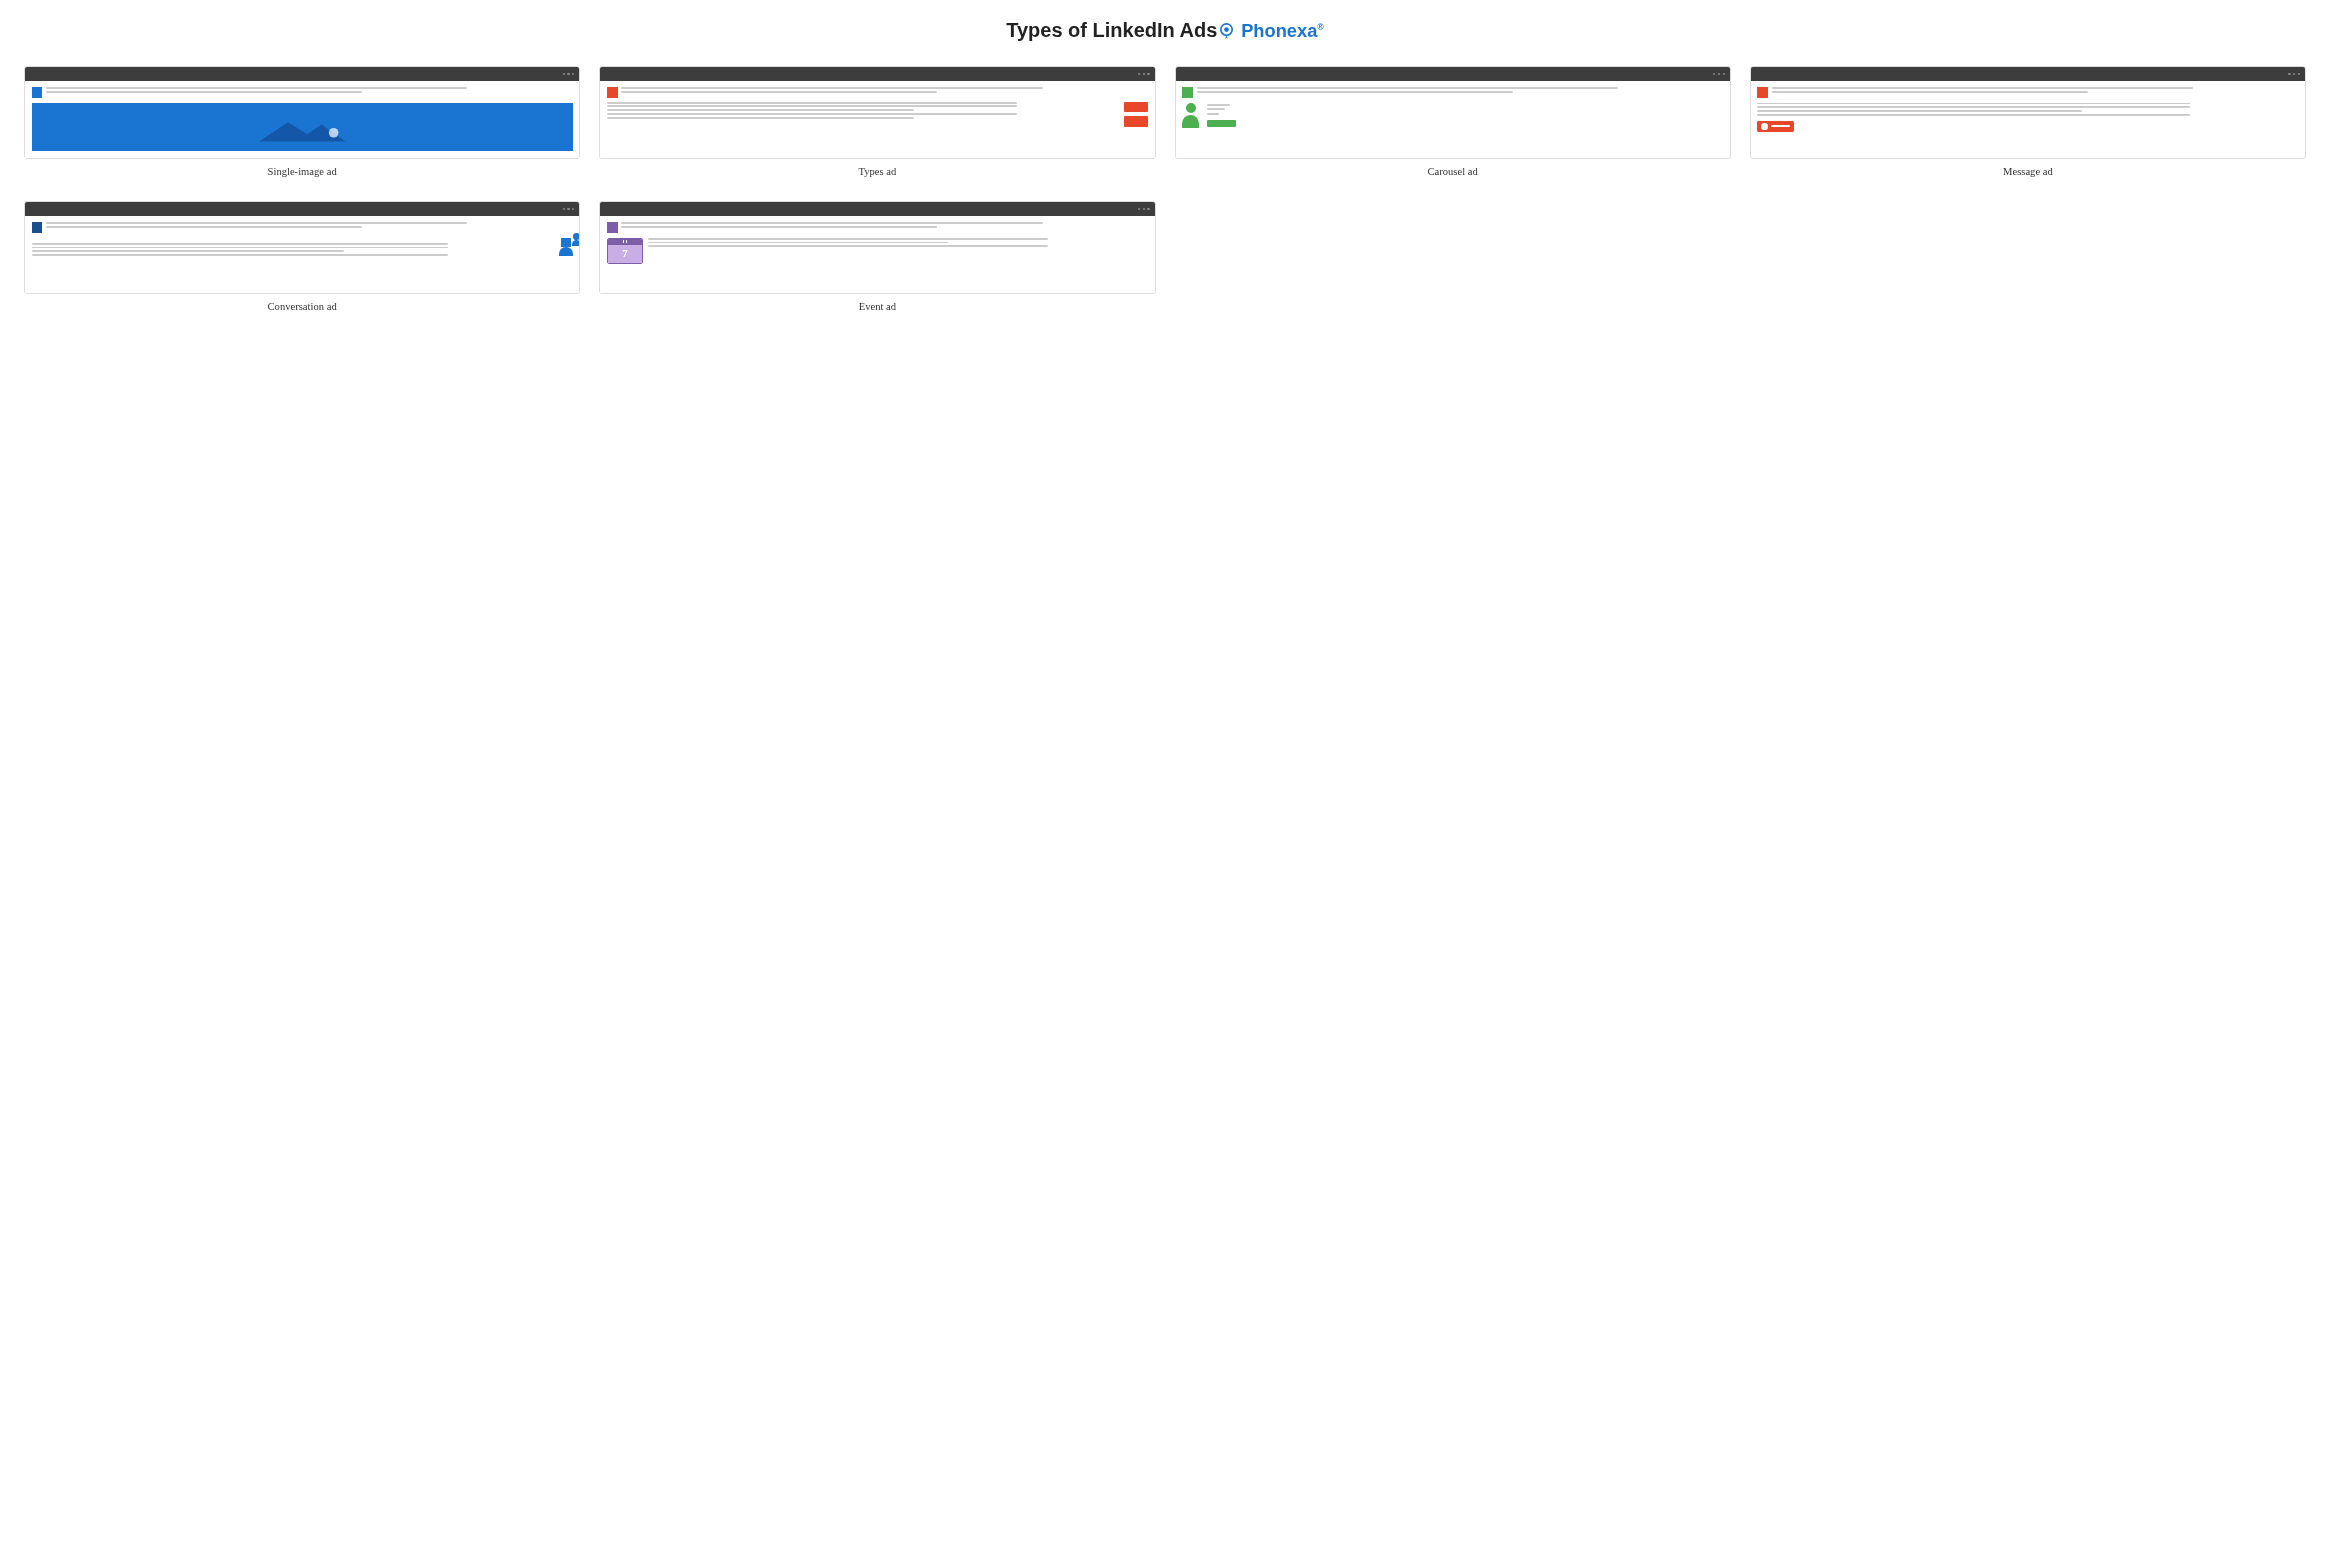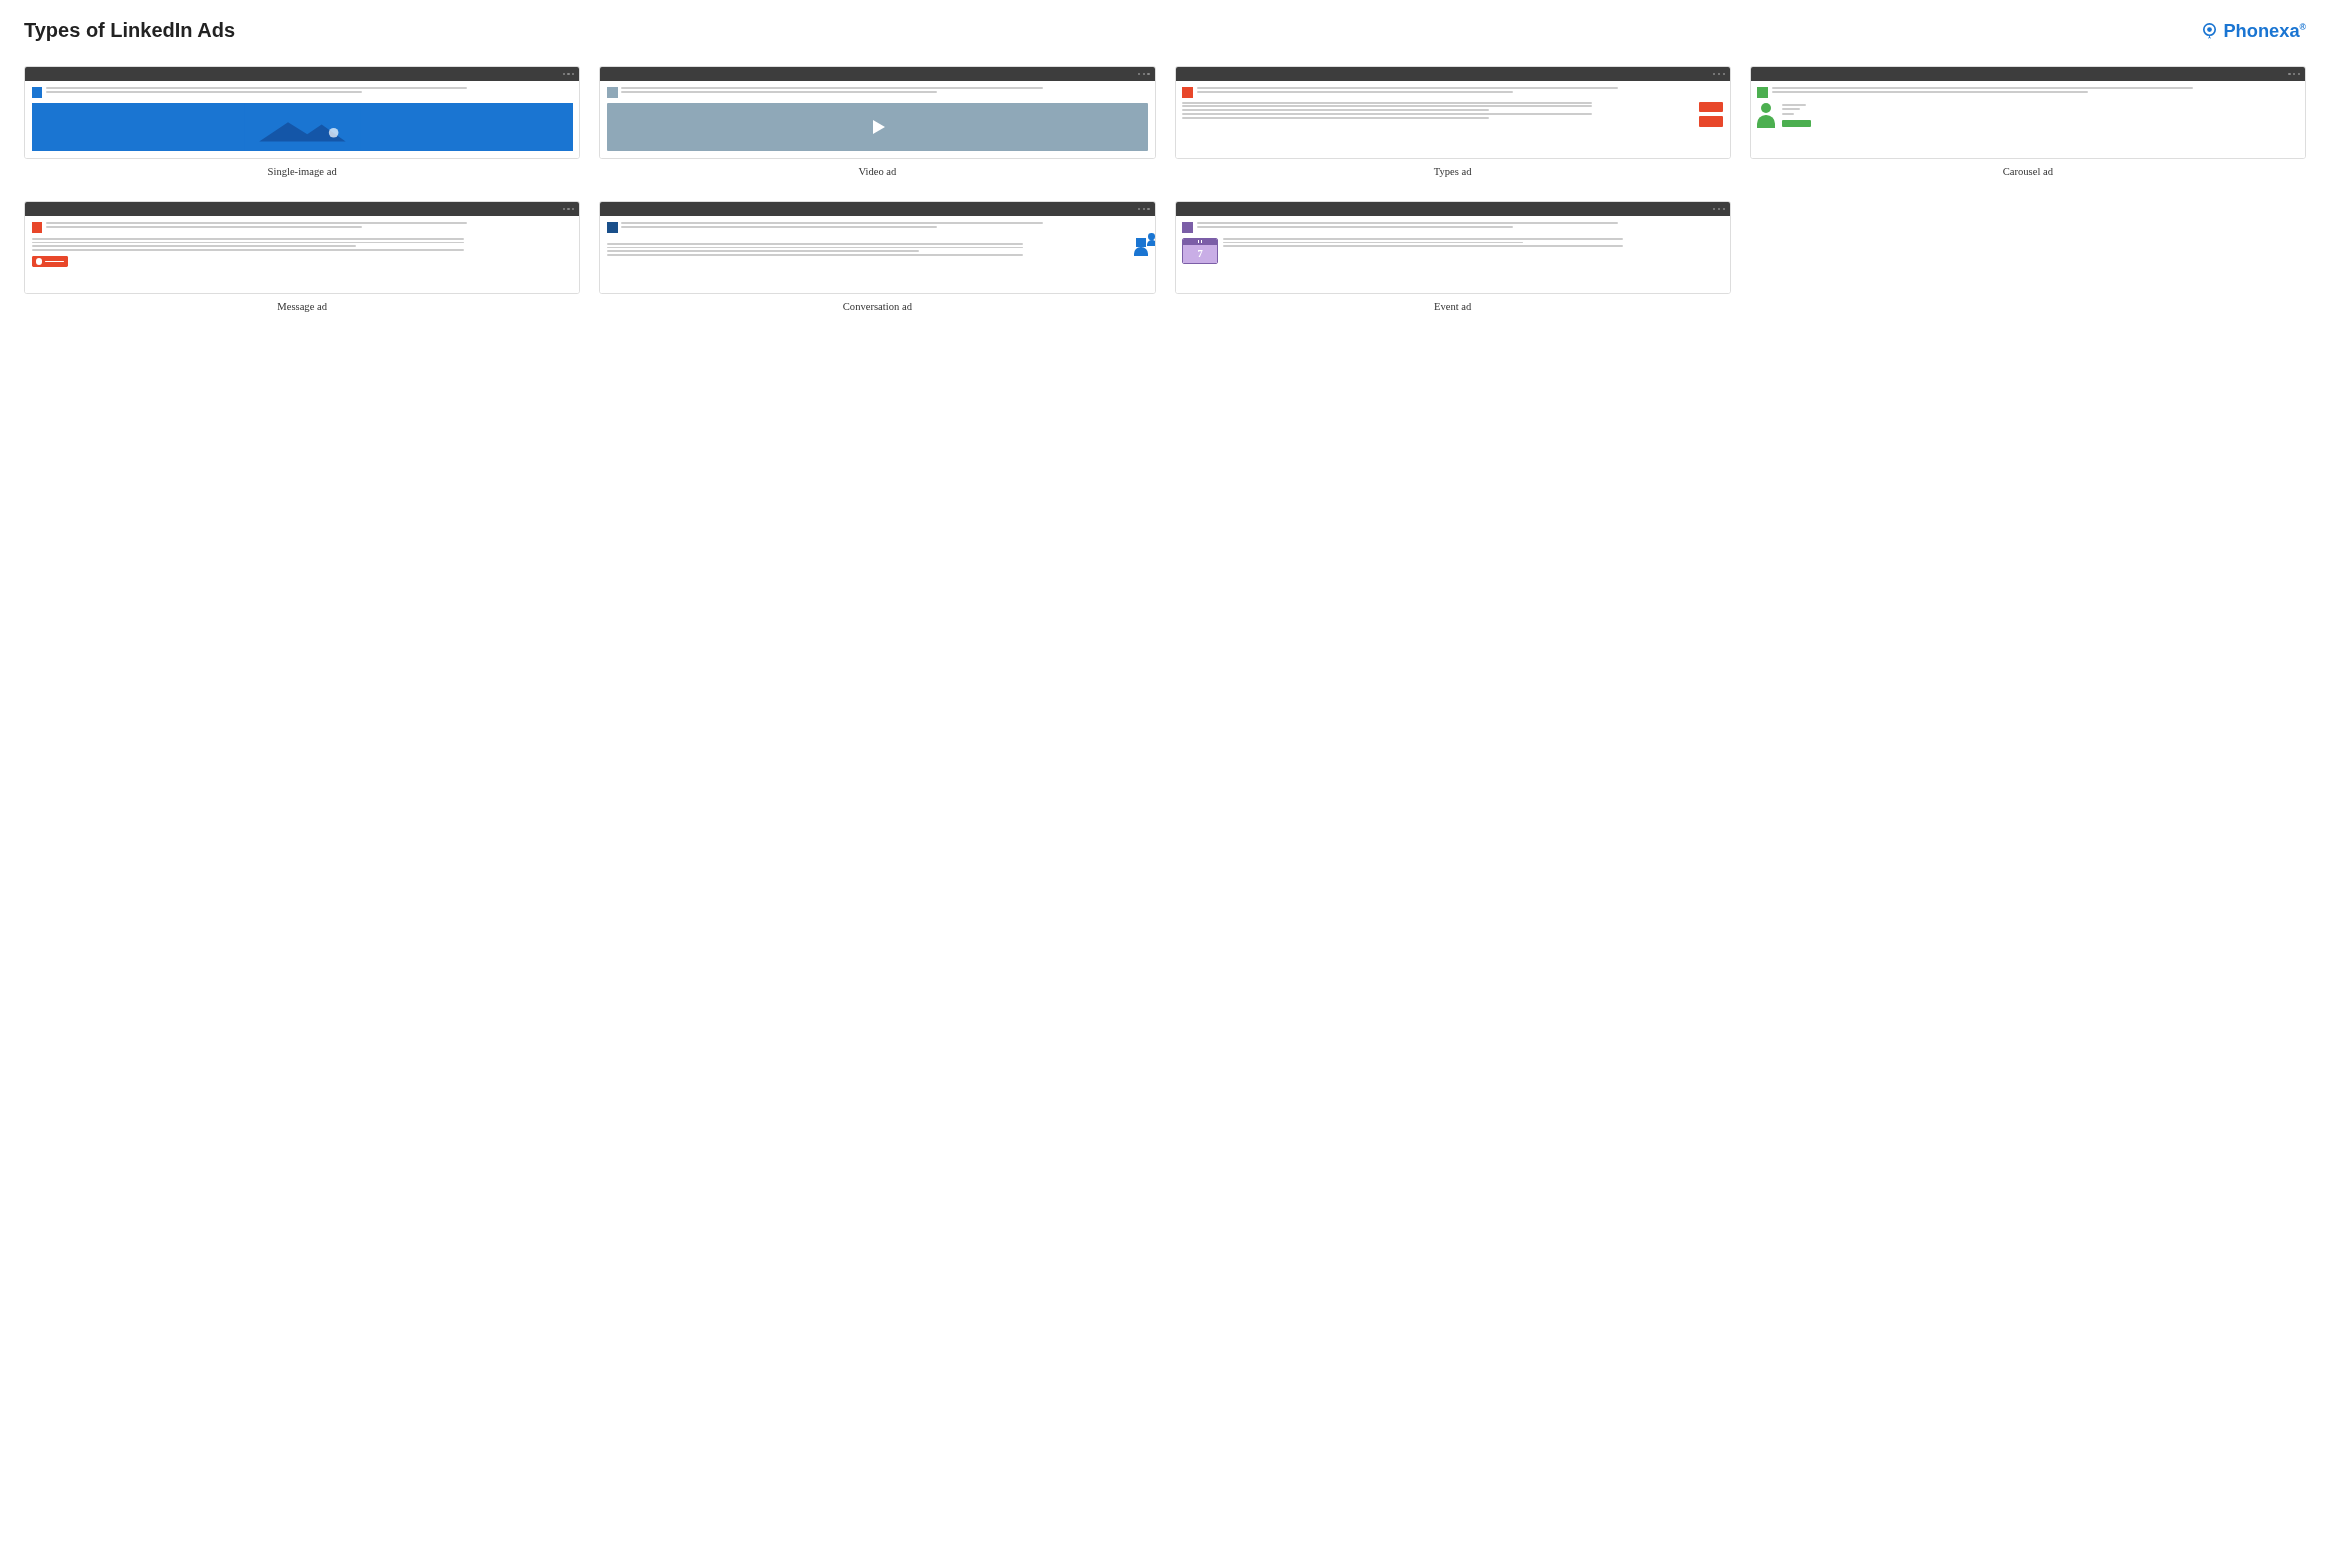--- a/index.html
+++ b/index.html
@@ -4,21 +4,21 @@
   <style>
     * { box-sizing: border-box; margin: 0; padding: 0; }
     body {
       font-family: 'Arial', sans-serif;
       background: #fff;
       padding: 19px 24px;
       min-height: 100vh;
     }
     .header {
       display: flex;
-      justify-content: space-between;
+      justify-content: center;
       align-items: center;
       margin-bottom: 24px;
     }
     .page-title {
       font-size: 20px;
       font-weight: 700;
       color: #222;
     }
     .logo {
       display: flex;
@@ -344,42 +344,20 @@
             <polygon points="30,80 90,40 130,65 160,45 210,80" fill="#1456a8"></polygon>
             <circle cx="185" cy="62" r="10" fill="#fff" opacity="0.7"></circle>
           </svg>
         </div>
       </div>
     </div>
     <div class="ad-label">Single-image ad</div>
   </div>
 
 
-  <div class="ad-item">
-    <div class="browser-frame">
-      <div class="browser-bar">
-        <div class="browser-dot"></div>
-        <div class="browser-dot"></div>
-        <div class="browser-dot"></div>
-      </div>
-      <div class="browser-content video-content">
-        <div class="top-bar">
-          <div class="sq-gray"></div>
-          <div class="lines-group">
-            <div class="line line-long"></div>
-            <div class="line line-medium"></div>
-          </div>
-        </div>
-        <div class="video-placeholder">
-          <div class="play-btn"></div>
-        </div>
-      </div>
-    </div>
-    <div class="ad-label">Video ad</div>
-  </div>
 
   <div class="ad-item">
     <div class="browser-frame">
       <div class="browser-bar">
         <div class="browser-dot"></div>
         <div class="browser-dot"></div>
         <div class="browser-dot"></div>
       </div>
       <div class="browser-content text-content">
         <div class="top-bar">

